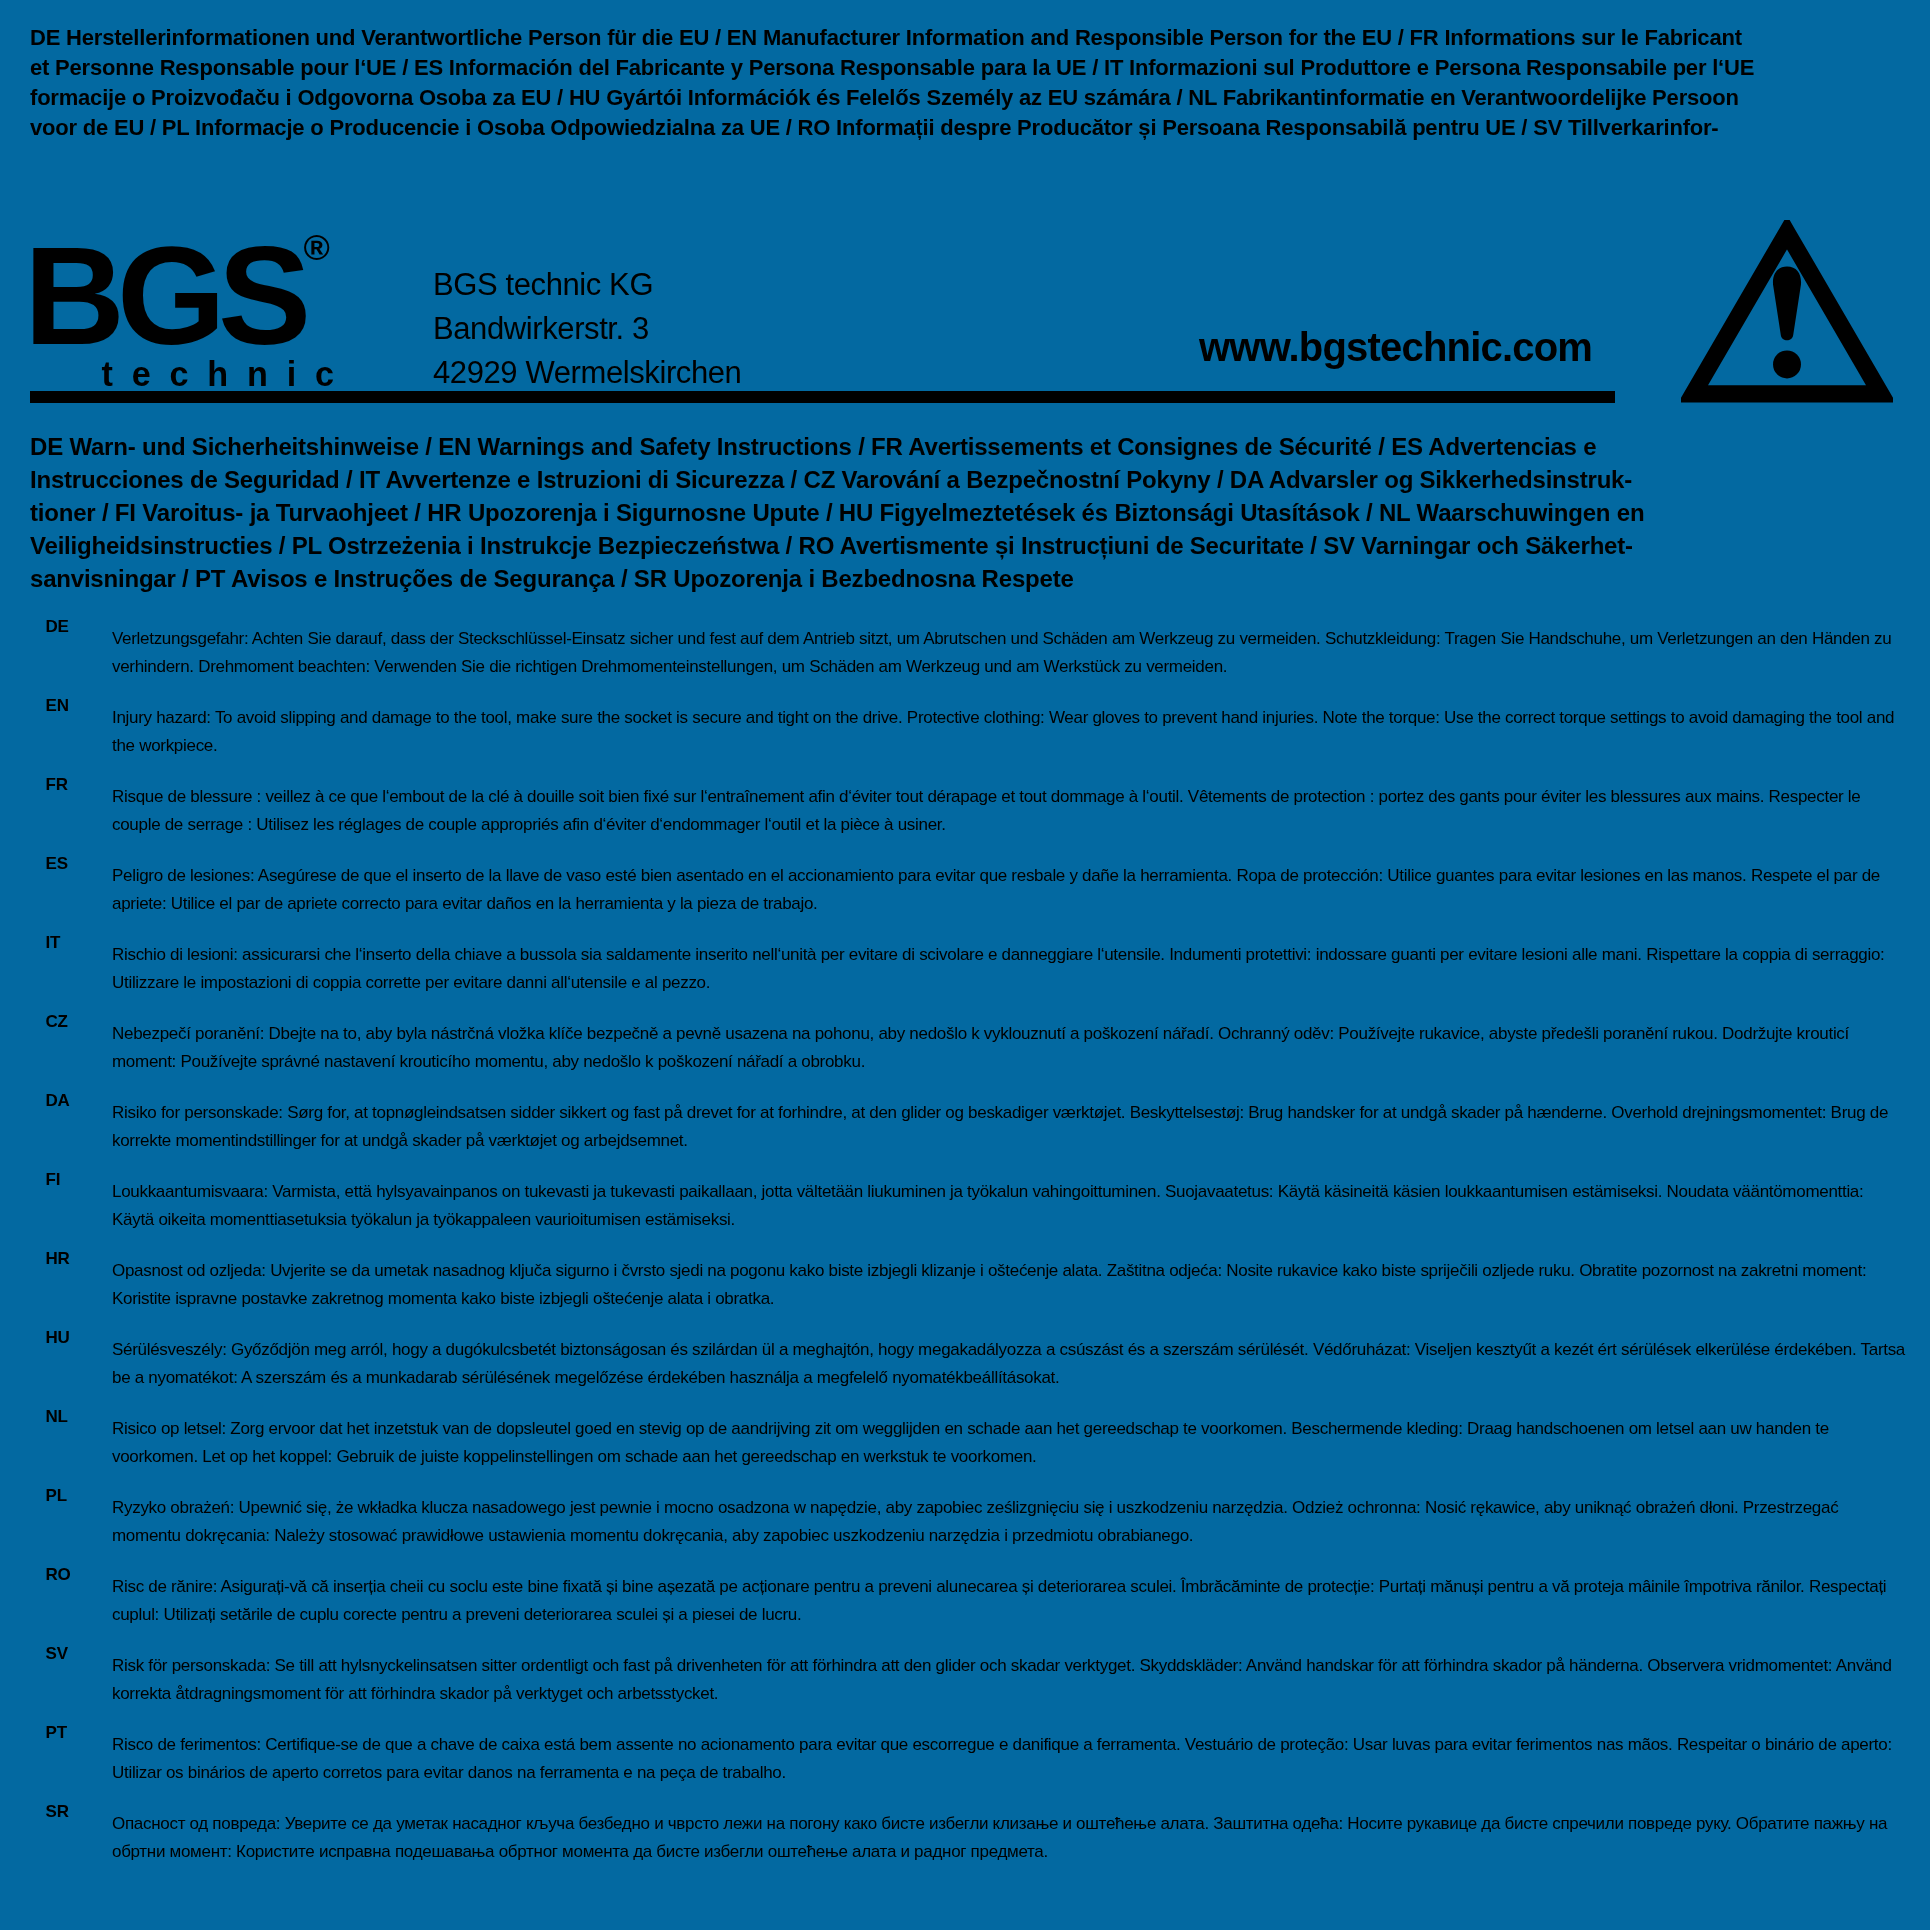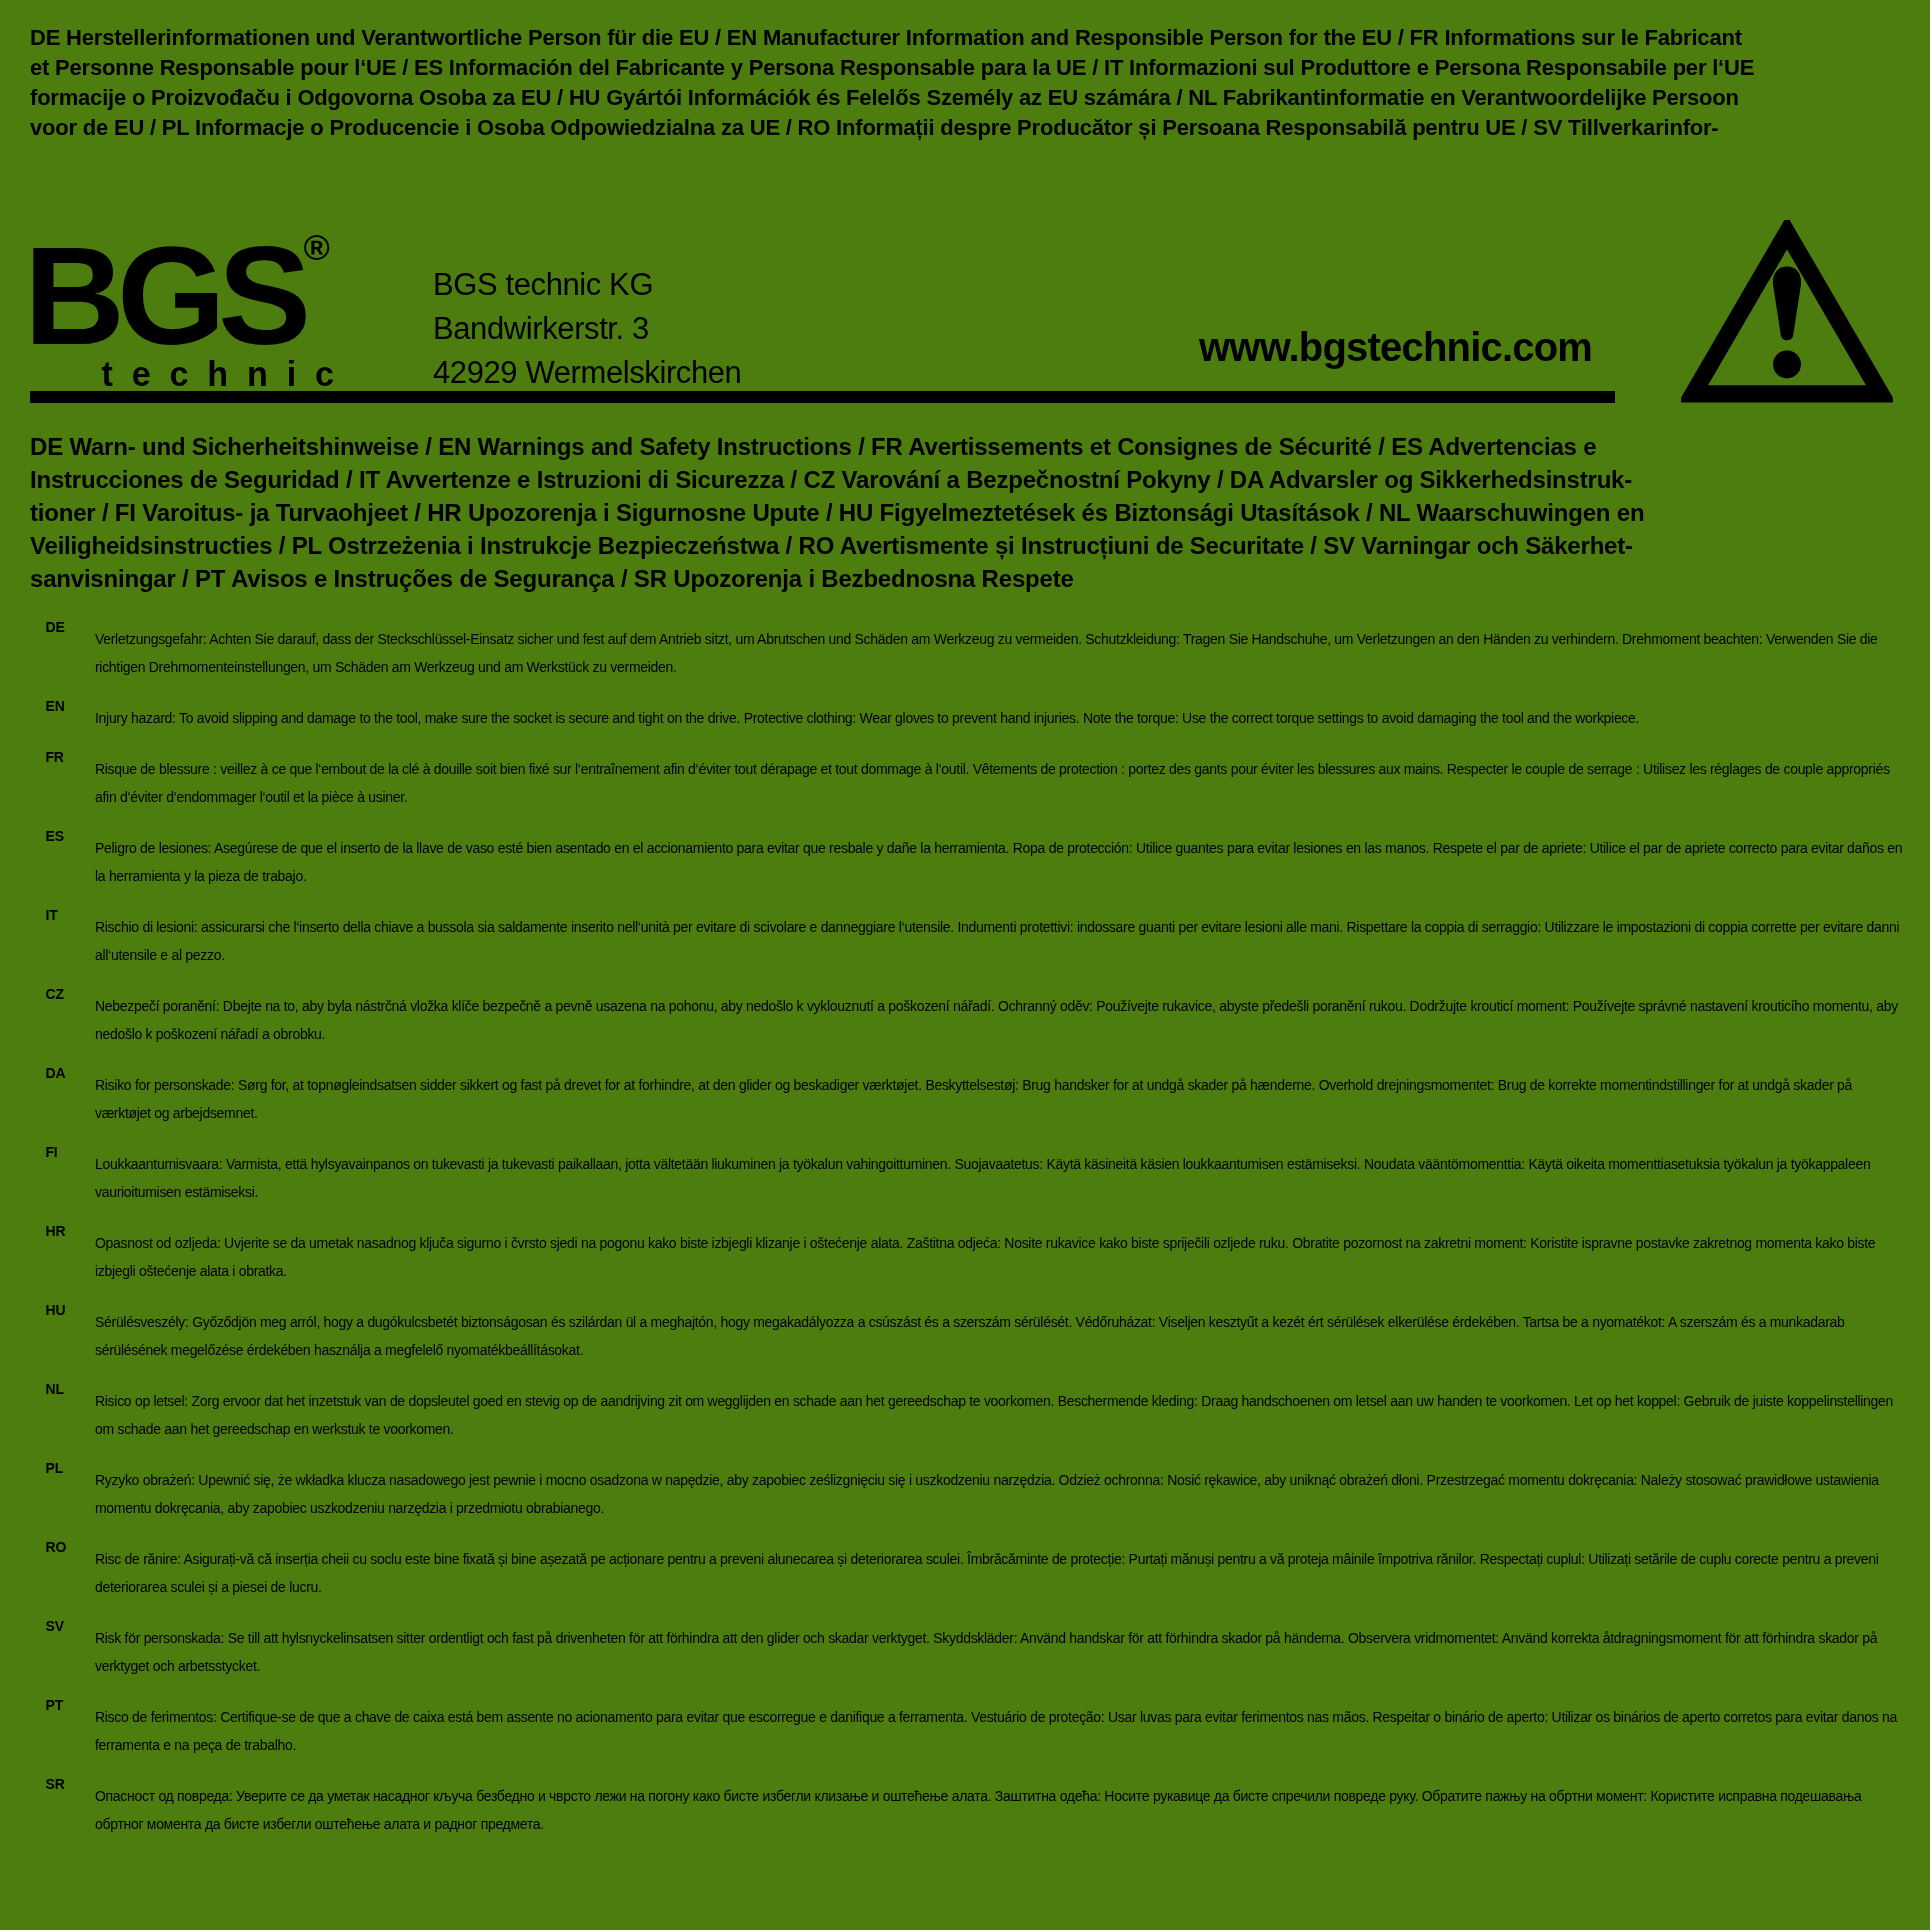--- a/index.html
+++ b/index.html
@@ -1,20 +1,20 @@
 <!DOCTYPE html>
 <html style="font-size:12.5px"><head>
 <meta charset="utf-8">
 <style>
   html, body { margin: 0; padding: 0; background: #ffffff; }
   .page {
     position: relative;
     width: 1930px;
     height: 1930px;
-    background: #4d7c0f;
+    background: #0369a1;
     color: #000000;
     font-family: "Liberation Sans", "DejaVu Sans", sans-serif;
     overflow: hidden;
   }
   
   .mfg-header {
     position: absolute;
     left: 30px; top: 23px; width: 1877px;
     font-weight: bold;
     font-size: 22px;
@@ -55,23 +55,23 @@
   .warn-header .hline { white-space: nowrap; }
 
   
   .warn-list {
     position: absolute;
     left: 30px; top: 613px; width: 1876px;
   }
   .warn-row {
     display: grid;
     grid-template-columns: 58px 1fr;
-    column-gap: 7px;
+    column-gap: 24px;
     margin-bottom: 11px;
-    font-size: 14px;
+    font-size: 17px;
     line-height: 28px;
     letter-spacing: -0.3px;
   }
   .warn-row .code { font-weight: bold; padding-left: 15.6px; }
   .warn-row .text { text-align: left; margin-top: 12px; }
 </style>
 </head>
 <body>
 
 <div class="page">

